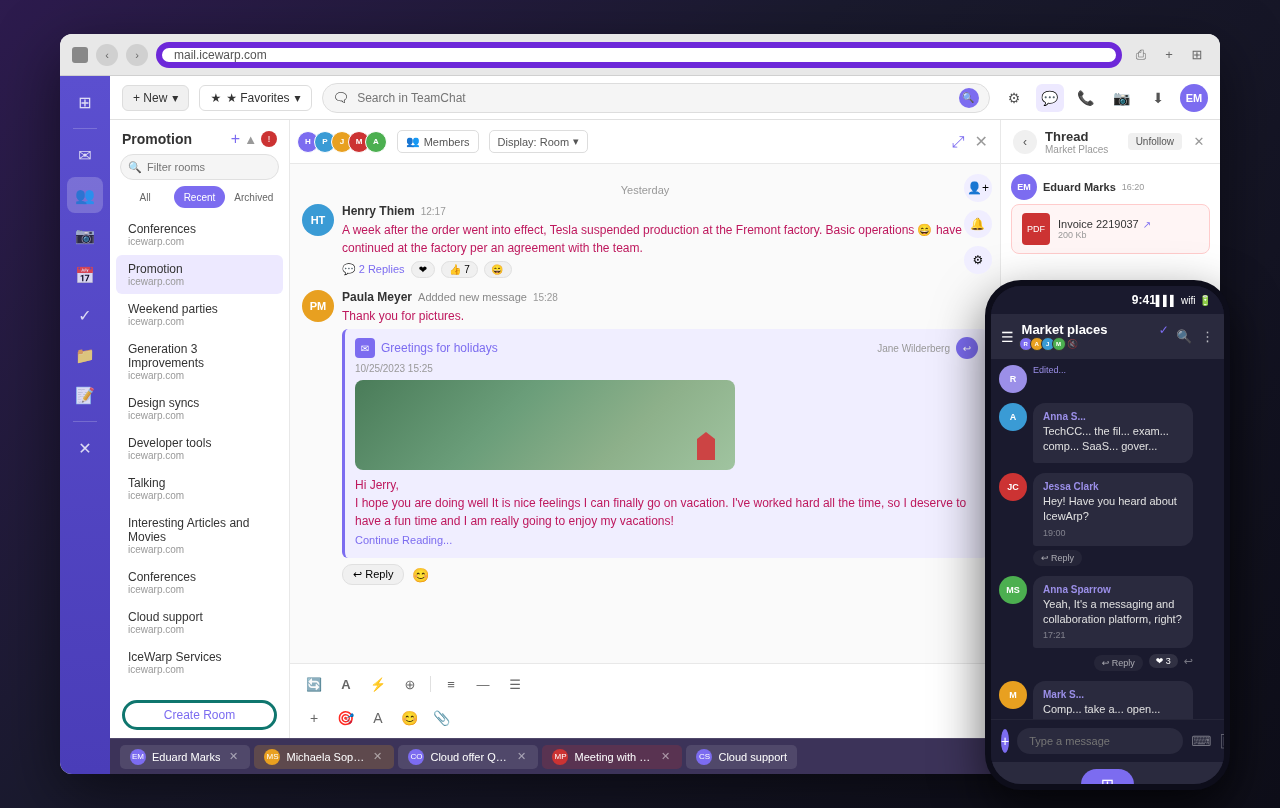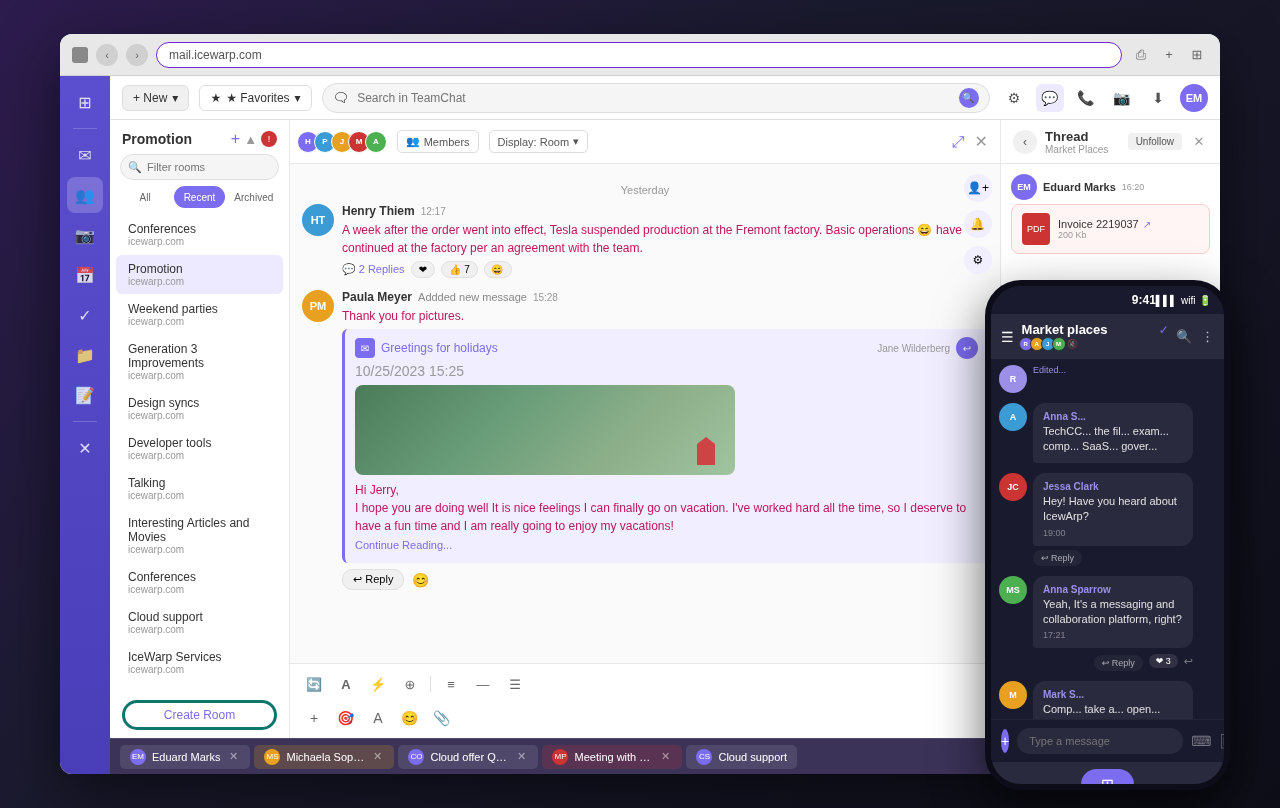--- a/index.html
+++ b/index.html
@@ -49,21 +49,21 @@
     .browser-url-bar {
       flex: 1;
       height: 26px;
       background: white;
       border-radius: 13px;
       display: flex;
       align-items: center;
       padding: 0 12px;
       font-size: 12px;
       color: #333;
-      border: 1px solid #6d28d9;
+      border: 6px solid #6d28d9;
     }
     .browser-actions {
       display: flex; gap: 6px;
     }
     .browser-action-btn {
       width: 22px; height: 22px;
       background: transparent; border: none;
       cursor: pointer; color: #666; font-size: 13px;
     }
     .app-body {
@@ -688,21 +688,21 @@
                   <div class="forwarded-header">
                     <div style="display:flex;align-items:center;gap:6px;">
                       <div class="forwarded-icon">✉</div>
                       <span class="forwarded-title">Greetings for holidays</span>
                     </div>
                     <div style="display:flex;align-items:center;gap:6px;">
                       <span class="forwarded-meta">Jane Wilderberg</span>
                       <div class="reply-badge">↩</div>
                     </div>
                   </div>
-                  <div style="font-size:14px;color:#999;margin-bottom:4px;">10/25/2023 15:25</div>
+                  <div style="font-size:10px;color:#999;margin-bottom:4px;">10/25/2023 15:25</div>
 
                   <div class="landscape-img"></div>
 
                   <div class="msg-text">Hi Jerry,<br>I hope you are doing well It is nice feelings I can finally go on vacation. I've worked hard all the time, so I deserve to have a fun time and I am really going to enjoy my vacations!</div>
                   <button style="background:none;border:none;color:#7c6cf0;font-size:11px;cursor:pointer;padding:4px 0;">Continue Reading...</button>
                 </div>
 
                 <div style="display:flex;align-items:center;gap:8px;margin-top:6px;">
                   <button style="display:flex;align-items:center;gap:4px;background:#f0f0f0;border:1px solid #e0e0e0;border-radius:10px;padding:3px 10px;font-size:11px;cursor:pointer;">↩ Reply</button>
                   <button style="background:none;border:none;color:#999;font-size:14px;cursor:pointer;">😊</button>

